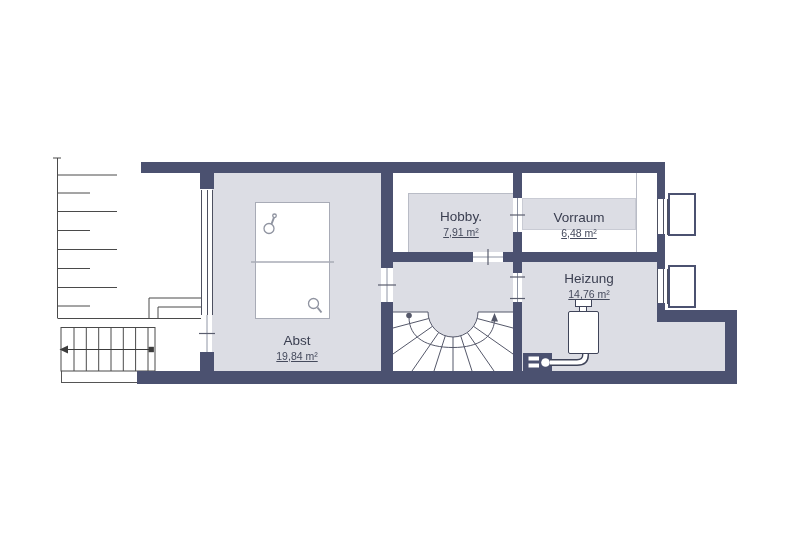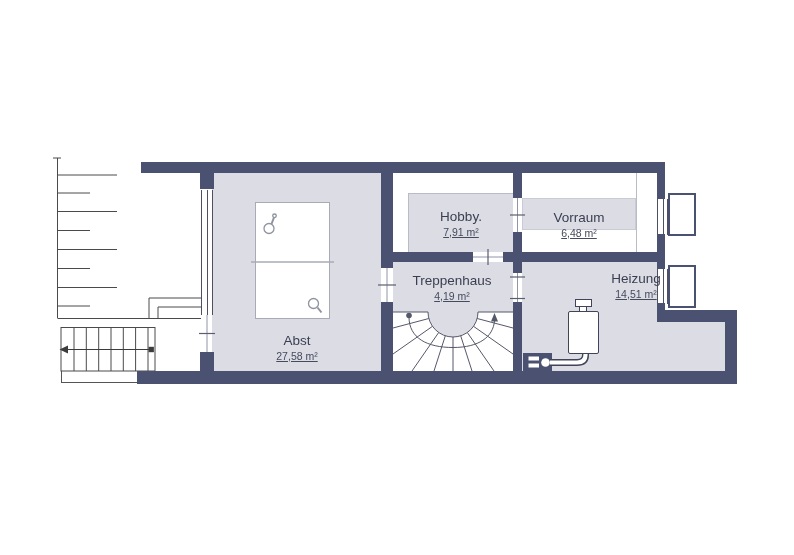--- a/index.html
+++ b/index.html
@@ -162,32 +162,28 @@
   <div class="wall" style="left:381px;top:302px;width:12px;height:69px;"></div>
   <div class="wall" style="left:393px;top:252px;width:80px;height:10px;"></div>
   <div class="wall" style="left:503px;top:252px;width:154px;height:10px;"></div>
   <div class="wall" style="left:513px;top:173px;width:9px;height:25px;"></div>
   <div class="wall" style="left:513px;top:232px;width:9px;height:20px;"></div>
   <div class="wall" style="left:513px;top:262px;width:9px;height:11px;"></div>
   <div class="wall" style="left:513px;top:302px;width:9px;height:69px;"></div>
 
   <div class="lbl" style="left:297px;top:333px;">
     <div class="nm">Abst</div>
-    <div class="ar">27,58 m²</div>
-  </div>
-  <div class="lbl" style="left:452px;top:273px;">
-    <div class="nm">Treppenhaus</div>
-    <div class="ar">4,19 m²</div>
+    <div class="ar">19,84 m²</div>
   </div>
   <div class="lbl" style="left:461px;top:209px;">
     <div class="nm">Hobby.</div>
     <div class="ar">7,91 m²</div>
   </div>
   <div class="lbl" style="left:579px;top:210px;">
     <div class="nm">Vorraum</div>
     <div class="ar">6,48 m²</div>
   </div>
-  <div class="lbl" style="left:589px;top:271px;margin-left:47px;">
+  <div class="lbl" style="left:589px;top:271px;">
     <div class="nm">Heizung</div>
-    <div class="ar">14,51 m²</div>
+    <div class="ar">14,76 m²</div>
   </div>
 
 </div>
 
 </body></html>

